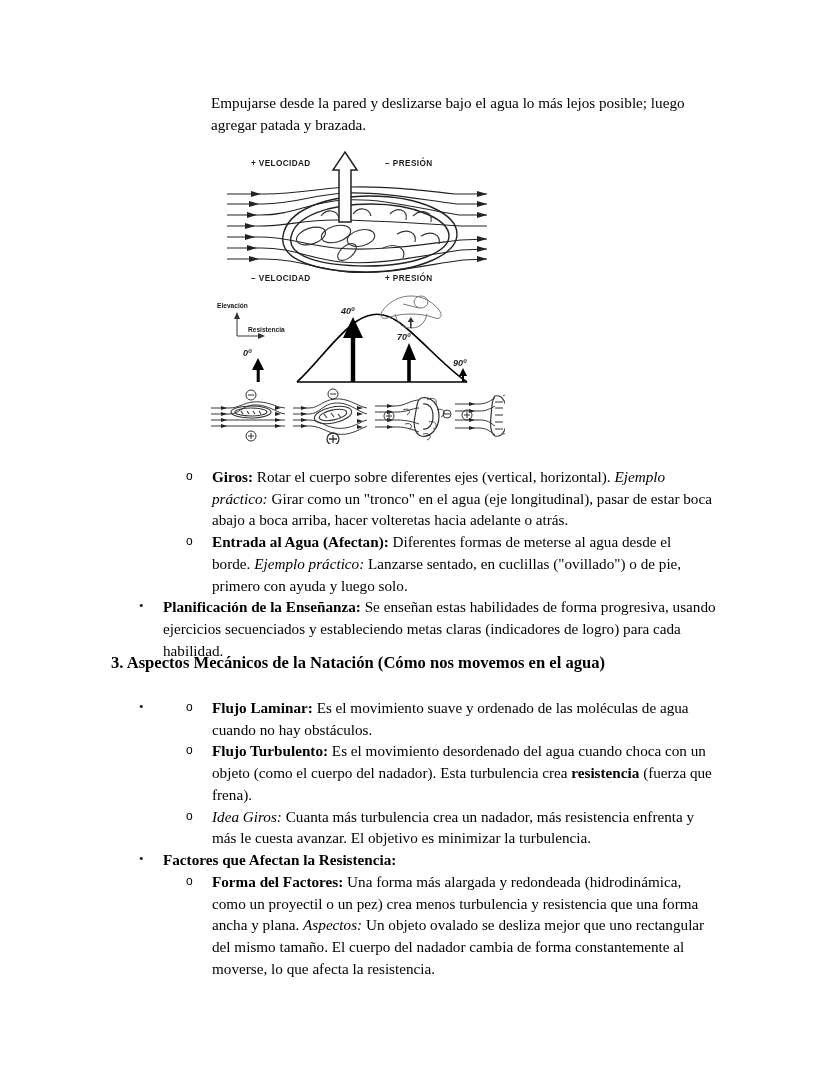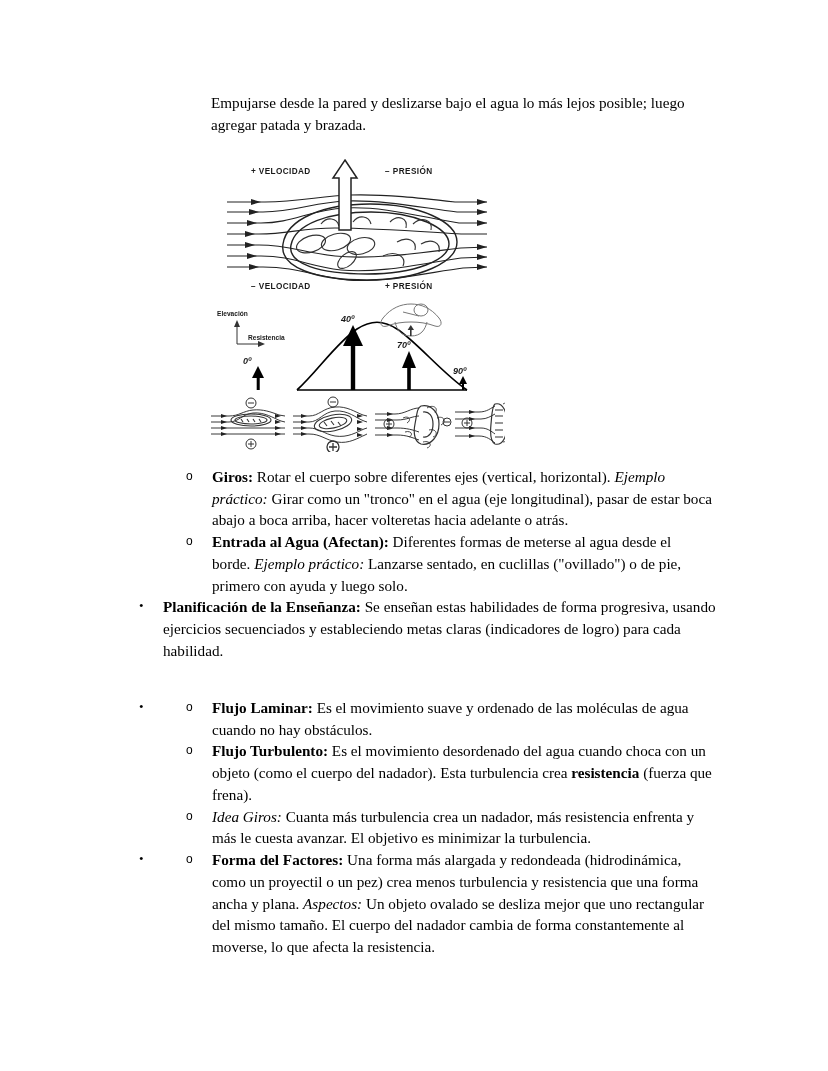--- a/index.html
+++ b/index.html
@@ -31,21 +31,21 @@
     width: 492px;
     font-size: 15.2px;
     line-height: 1.45;
     text-align: left;
   }
 
   
   .figure-block {
     position: absolute;
     left: 205px;
-    top: 152px;
+    top: 144px;
     width: 300px;
     height: 300px;
   }
   .fig-svg { display: block; }
   .lvl1 {
     position: relative;
     margin: 0;
     padding: 0 0 0 163px;
     padding-right: 110px;
     font-size: 15.2px;
@@ -384,20 +384,21 @@
       <span class="bullet">o</span>
       <b>Entrada al Agua (Afectan):</b><span> Diferentes formas de meterse al agua desde el borde. </span><i>Ejemplo práctico:</i><span> Lanzarse sentado, en cuclillas ("ovillado") o de pie, primero con ayuda y luego solo.</span>
     </div>
 
     <div class="lvl1">
       <span class="bullet">•</span>
       <b>Planificación de la Enseñanza:</b><span> Se enseñan estas habilidades de forma progresiva, usando ejercicios secuenciados y estableciendo metas claras (indicadores de logro) para cada habilidad.</span>
     </div>
   </div>
 
+  <div class="heading">3. Aspectos Mecánicos de la Natación (Cómo nos movemos en el agua)</div>
 
   <div class="blk" style="top:697px;">
 
     <div class="lvl1">
       <span class="bullet">•</span>
     </div>
 
     <div class="lvl2">
       <span class="bullet">o</span>
       <b>Flujo Laminar:</b><span> Es el movimiento suave y ordenado de las moléculas de agua cuando no hay obstáculos.</span>
@@ -408,20 +409,21 @@
       <b>Flujo Turbulento:</b><span> Es el movimiento desordenado del agua cuando choca con un objeto (como el cuerpo del nadador). Esta turbulencia crea </span><b>resistencia</b><span> (fuerza que frena).</span>
     </div>
 
     <div class="lvl2">
       <span class="bullet">o</span>
       <i>Idea Giros:</i><span> Cuanta más turbulencia crea un nadador, más resistencia enfrenta y más le cuesta avanzar. El objetivo es minimizar la turbulencia.</span>
     </div>
 
     <div class="lvl1">
       <span class="bullet">•</span>
+      <b>Factores que Afectan la Resistencia:</b>
     </div>
 
     <div class="lvl2">
       <span class="bullet">o</span>
       <b>Forma del Factores:</b><span> Una forma más alargada y redondeada (hidrodinámica, como un proyectil o un pez) crea menos turbulencia y resistencia que una forma ancha y plana. </span><i>Aspectos:</i><span> Un objeto ovalado se desliza mejor que uno rectangular del mismo tamaño. El cuerpo del nadador cambia de forma constantemente al moverse, lo que afecta la resistencia.</span>
     </div>
   </div>
 
 </div>
 

